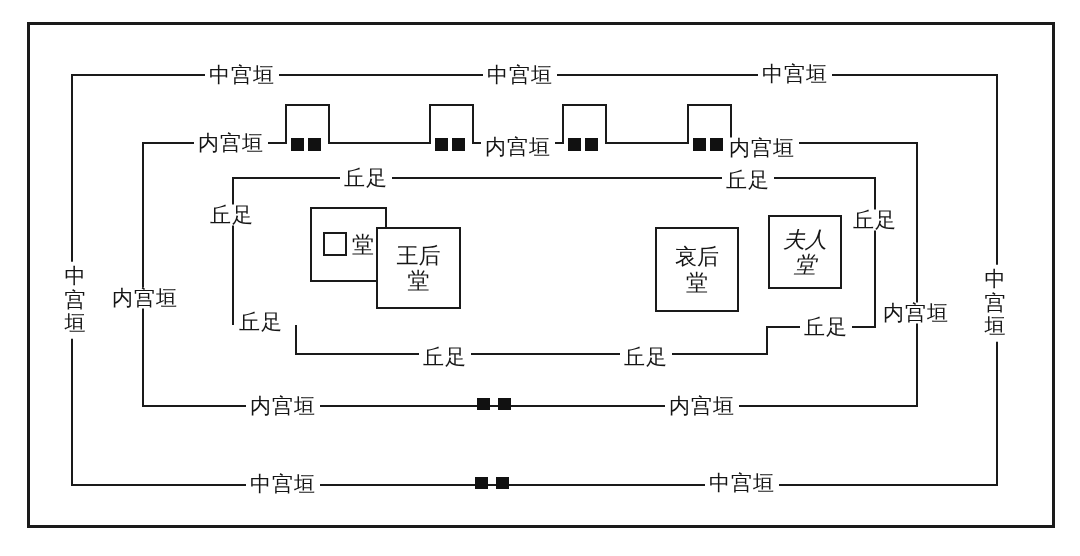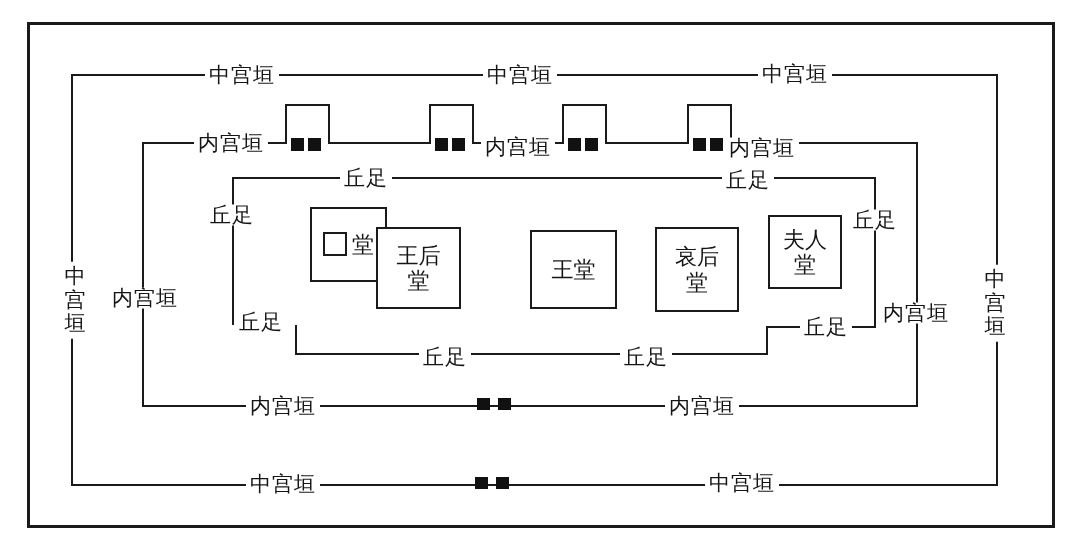--- a/index.html
+++ b/index.html
@@ -87,30 +87,27 @@
       <span class="sqsym"></span>
       <span>堂</span>
     </span>
   </div>
   <div class="hall" style="left:376px;top:227px;width:81px;height:78px;">
     <span class="col">
       <span>王后</span>
       <span>堂</span>
     </span>
   </div>
-  <div class="hall" style="left:530px;top:230px;width:83px;height:75px;">
-    <span>王堂</span>
-  </div>
   <div class="hall" style="left:655px;top:227px;width:80px;height:81px;">
     <span class="col">
       <span>哀后</span>
       <span>堂</span>
     </span>
   </div>
-  <div class="hall" style="left:768px;top:215px;width:70px;height:70px;">
+  <div class="hall" style="left:768px;top:215px;width:70px;height:70px;font-style:italic;">
     <span class="col">
       <span>夫人</span>
       <span>堂</span>
     </span>
   </div>
 
   <span class="lbl" style="left:242px;top:75px;">中宫垣</span>
   <span class="lbl" style="left:520px;top:75px;">中宫垣</span>
   <span class="lbl" style="left:795px;top:74px;">中宫垣</span>
   <span class="lbl" style="left:283px;top:484px;">中宫垣</span>

